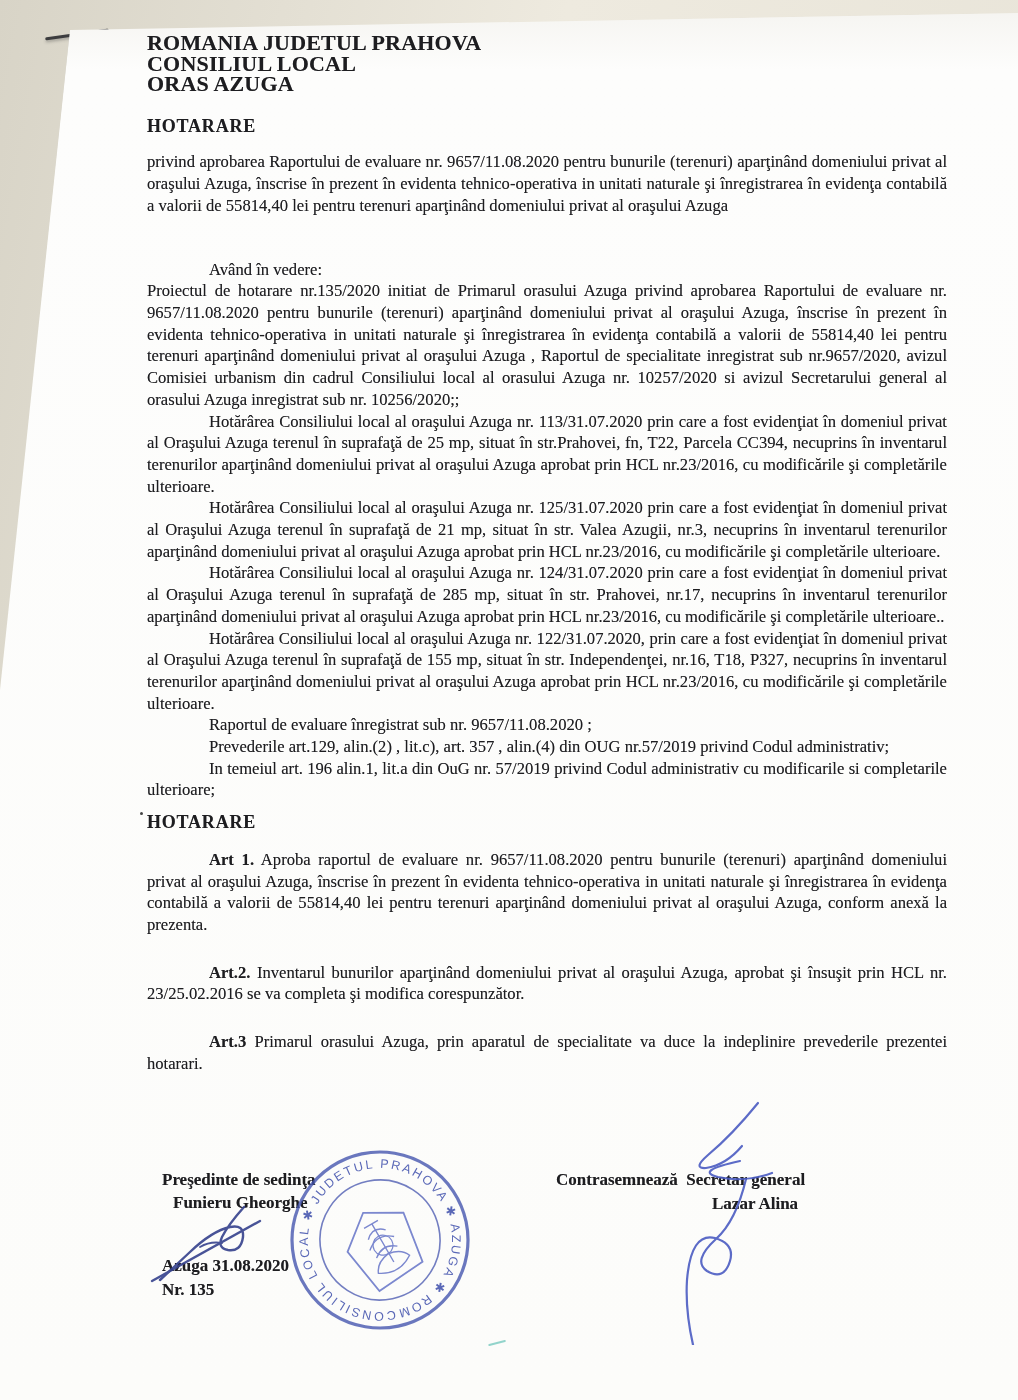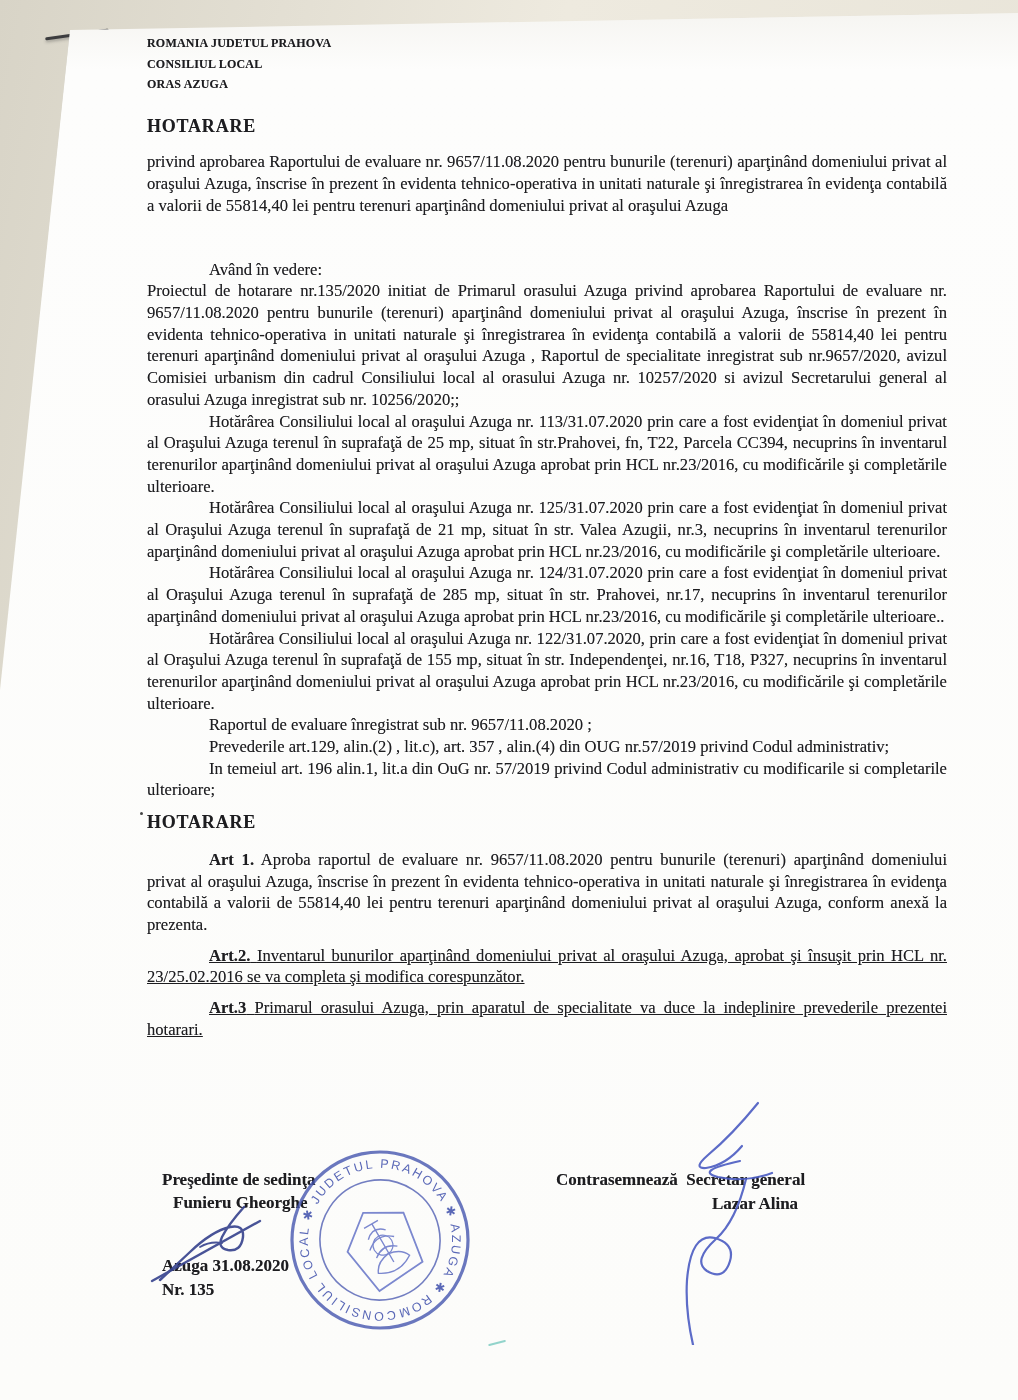--- a/index.html
+++ b/index.html
@@ -13,29 +13,29 @@
   .edge-top{position:absolute;left:62px;top:27px;width:958px;height:2px;
             background:rgba(120,117,106,.5);transform-origin:left center;transform:rotate(-1.0deg);}
   .edge-left{position:absolute;left:68px;top:29px;width:2px;height:668px;
              background:rgba(135,132,122,.35);transform-origin:top left;transform:rotate(6.2deg);}
   .staple{position:absolute;left:45px;top:33px;width:64px;height:3.2px;background:#3c3c3e;
           border-radius:2px;transform:rotate(-8deg);box-shadow:0 2px 3px rgba(60,60,60,.35);}
 
   .content{position:absolute;left:147px;top:0;width:800px;
            font-size:16.6px;line-height:21.7px;color:#1d1d20;text-align:justify;
            text-shadow:0 0 .5px rgba(25,25,30,.45);}
-  .org-header{margin-top:33px;font-weight:bold;font-size:12px;line-height:20.6px;letter-spacing:.2px;text-align:left;}
+  .org-header{margin-top:33px;font-weight:bold;font-size:22px;line-height:20.6px;letter-spacing:.2px;text-align:left;}
   .doc-title{text-align:left;font-weight:bold;font-size:18px;letter-spacing:.8px;margin-top:21px;}
   p{margin:0;}
   .intro{margin-top:14px;}
   .having{margin-top:42px;}
   .indent{text-indent:62px;}
   .adopt{font-weight:bold;}
   .title2{margin:11px 0 15px 0;}
-  .art-gap{margin-top:9px;text-decoration:underline;}
+  .art-gap{margin-top:26px;}
   .lead{font-weight:bold;}
 
   .abs{position:absolute;color:#1d1d20;text-shadow:0 0 .5px rgba(25,25,30,.45);}
   .sig-title{font-weight:bold;font-size:17px;white-space:pre;}
   .sig-name{font-weight:bold;font-size:17px;}
   .sig-left-title{left:162px;top:1170px;}
   .sig-left-name{left:173px;top:1193px;}
   .sig-right-title{left:556px;top:1170px;}
   .sig-right-name{left:712px;top:1194px;}
   .date-line{left:162px;top:1256px;font-weight:bold;font-size:17px;}

